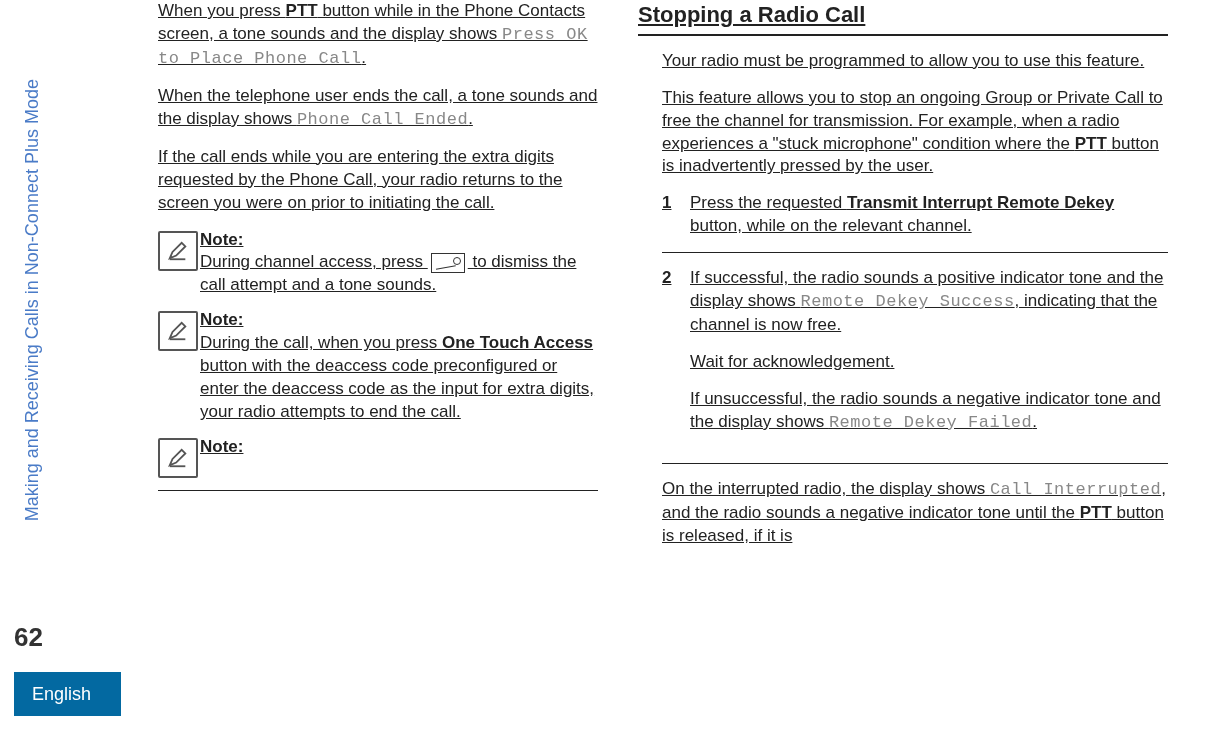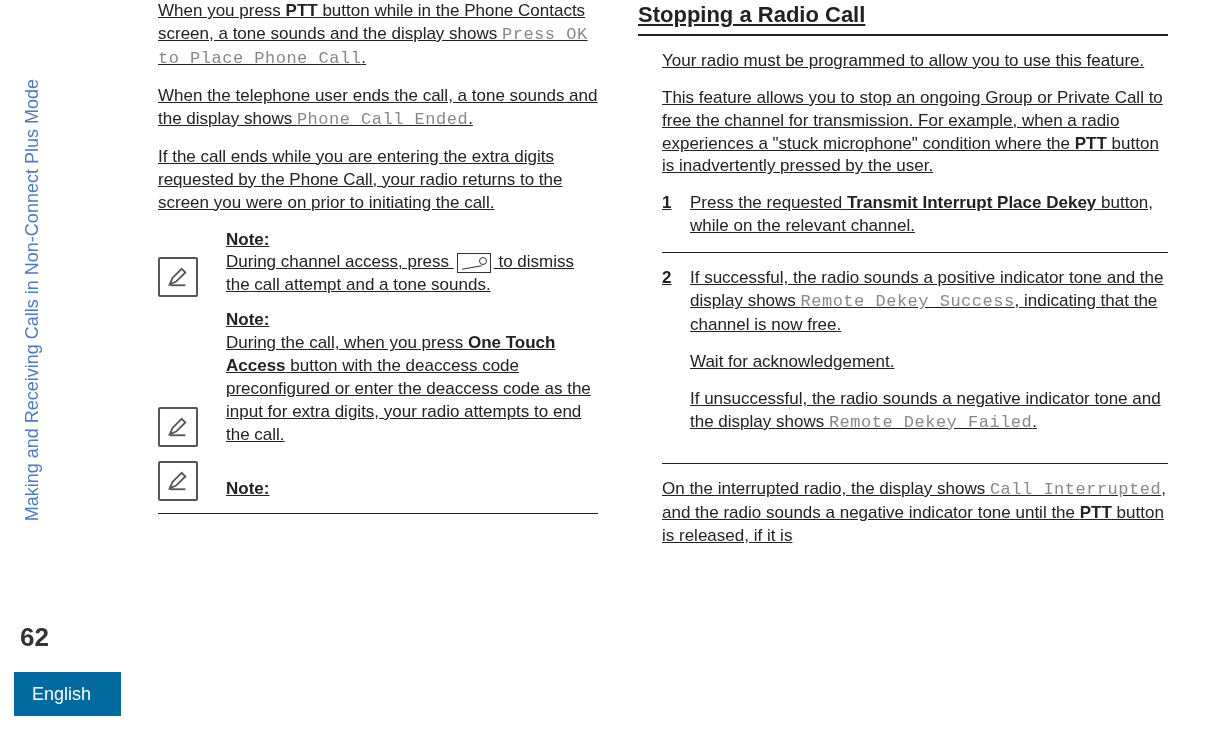--- a/index.html
+++ b/index.html
@@ -29,21 +29,21 @@
     justify-content: center;
   }
   .side-rotate .txt {
     transform: rotate(-90deg);
     color: #4a7bc7;
     font-size: 18px;
     white-space: nowrap;
   }
   .page-number {
     position: absolute;
-    left: 20px;
+    left: 14px;
     top: 620px;
     font-size: 26px;
     font-weight: bold;
     color: #333;
   }
   .lang-tab {
     position: absolute;
     left: 14px;
     top: 672px;
     background: #0369a1;
@@ -84,23 +84,23 @@
     margin: 0 0 14px 0;
   }
   .section-rule {
     border: none;
     border-top: 1.5px solid #222;
     margin: 10px 0 14px 0;
   }
   .indent { padding-left: 24px; }
   .note-block {
     display: flex;
-    gap: 28px;
+    gap: 2px;
     margin-bottom: 12px;
-    align-items: flex-end;
+    align-items: flex-start;
   }
   .note-icon {
     flex-shrink: 0;
     width: 36px;
     height: 36px;
     border: 2px solid #555;
     border-radius: 2px;
     display: flex;
     align-items: center;
     justify-content: center;
@@ -230,21 +230,21 @@
 
       <p class="indent">Your radio must be programmed to allow you to use this feature.</p>
 
       <p class="indent">
         <span>This feature allows you to stop an ongoing Group or Private Call to free the channel for transmission. For example, when a radio experiences a "stuck microphone" condition where the </span><b>PTT</b><span> button is inadvertently pressed by the user.</span>
       </p>
 
       <div class="step">
         <div class="step-num">1</div>
         <div class="step-body">
-          <span>Press the requested </span><b>Transmit Interrupt Place Dekey</b><span> button, while on the relevant channel.</span>
+          <span>Press the requested </span><b>Transmit Interrupt Remote Dekey</b><span> button, while on the relevant channel.</span>
         </div>
       </div>
 
       <hr class="section-rule" style="margin-left:24px">
 
       <div class="step">
         <div class="step-num">2</div>
         <div class="step-body">
           <p>
             <span>If successful, the radio sounds a positive indicator tone and the display shows </span><span class="mono">Remote Dekey Success</span><span>, indicating that the channel is now free.</span>

